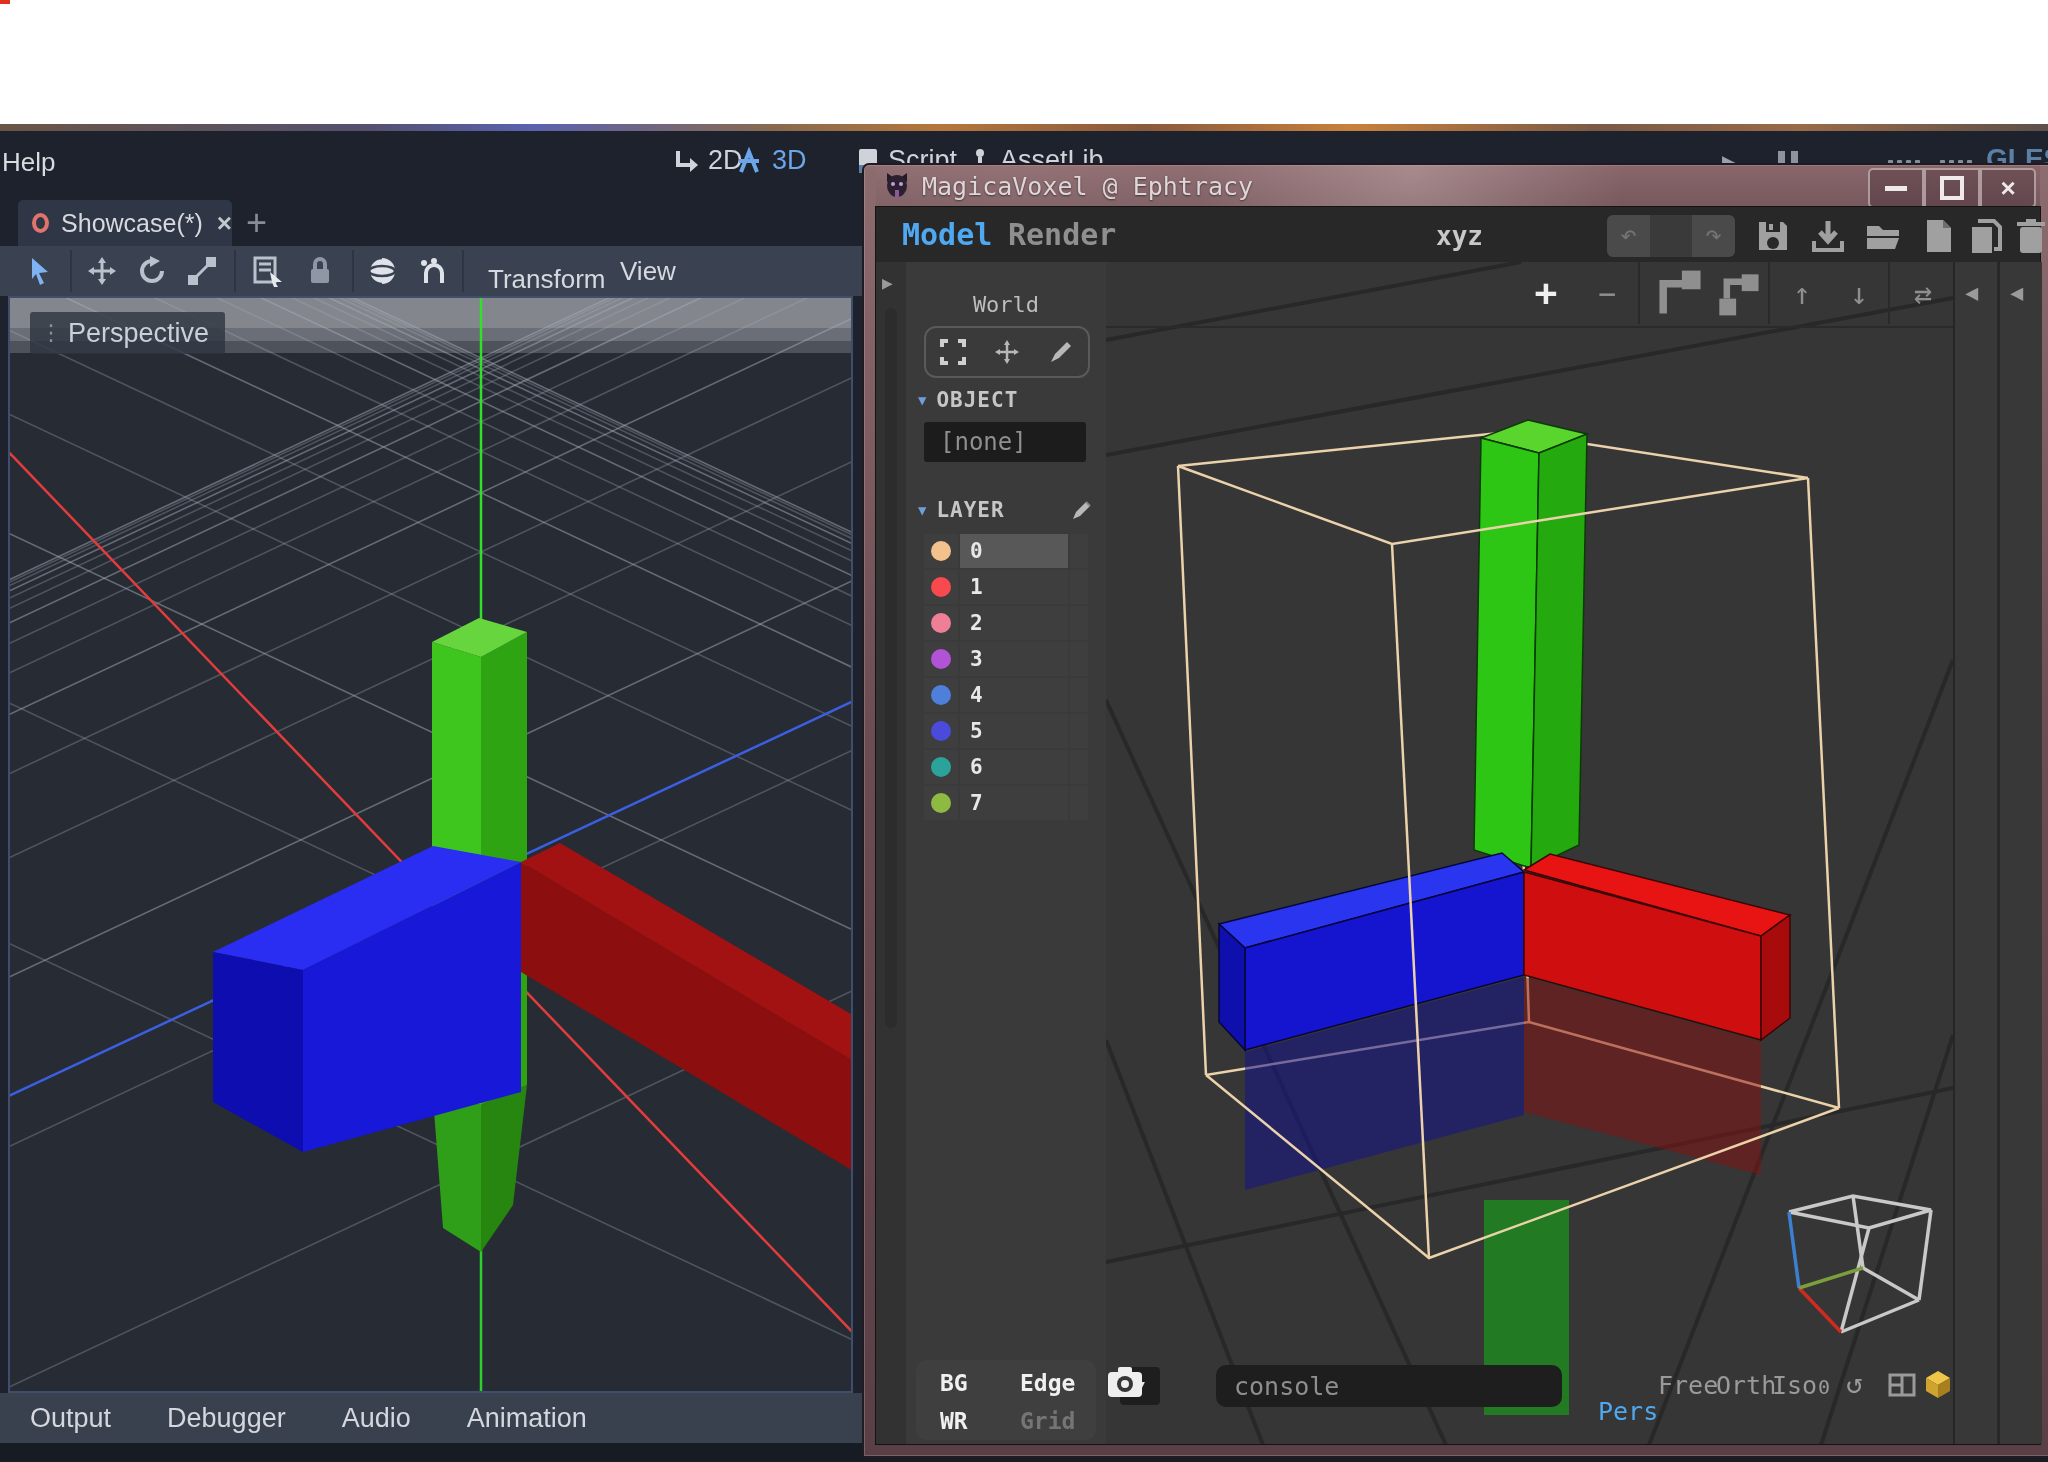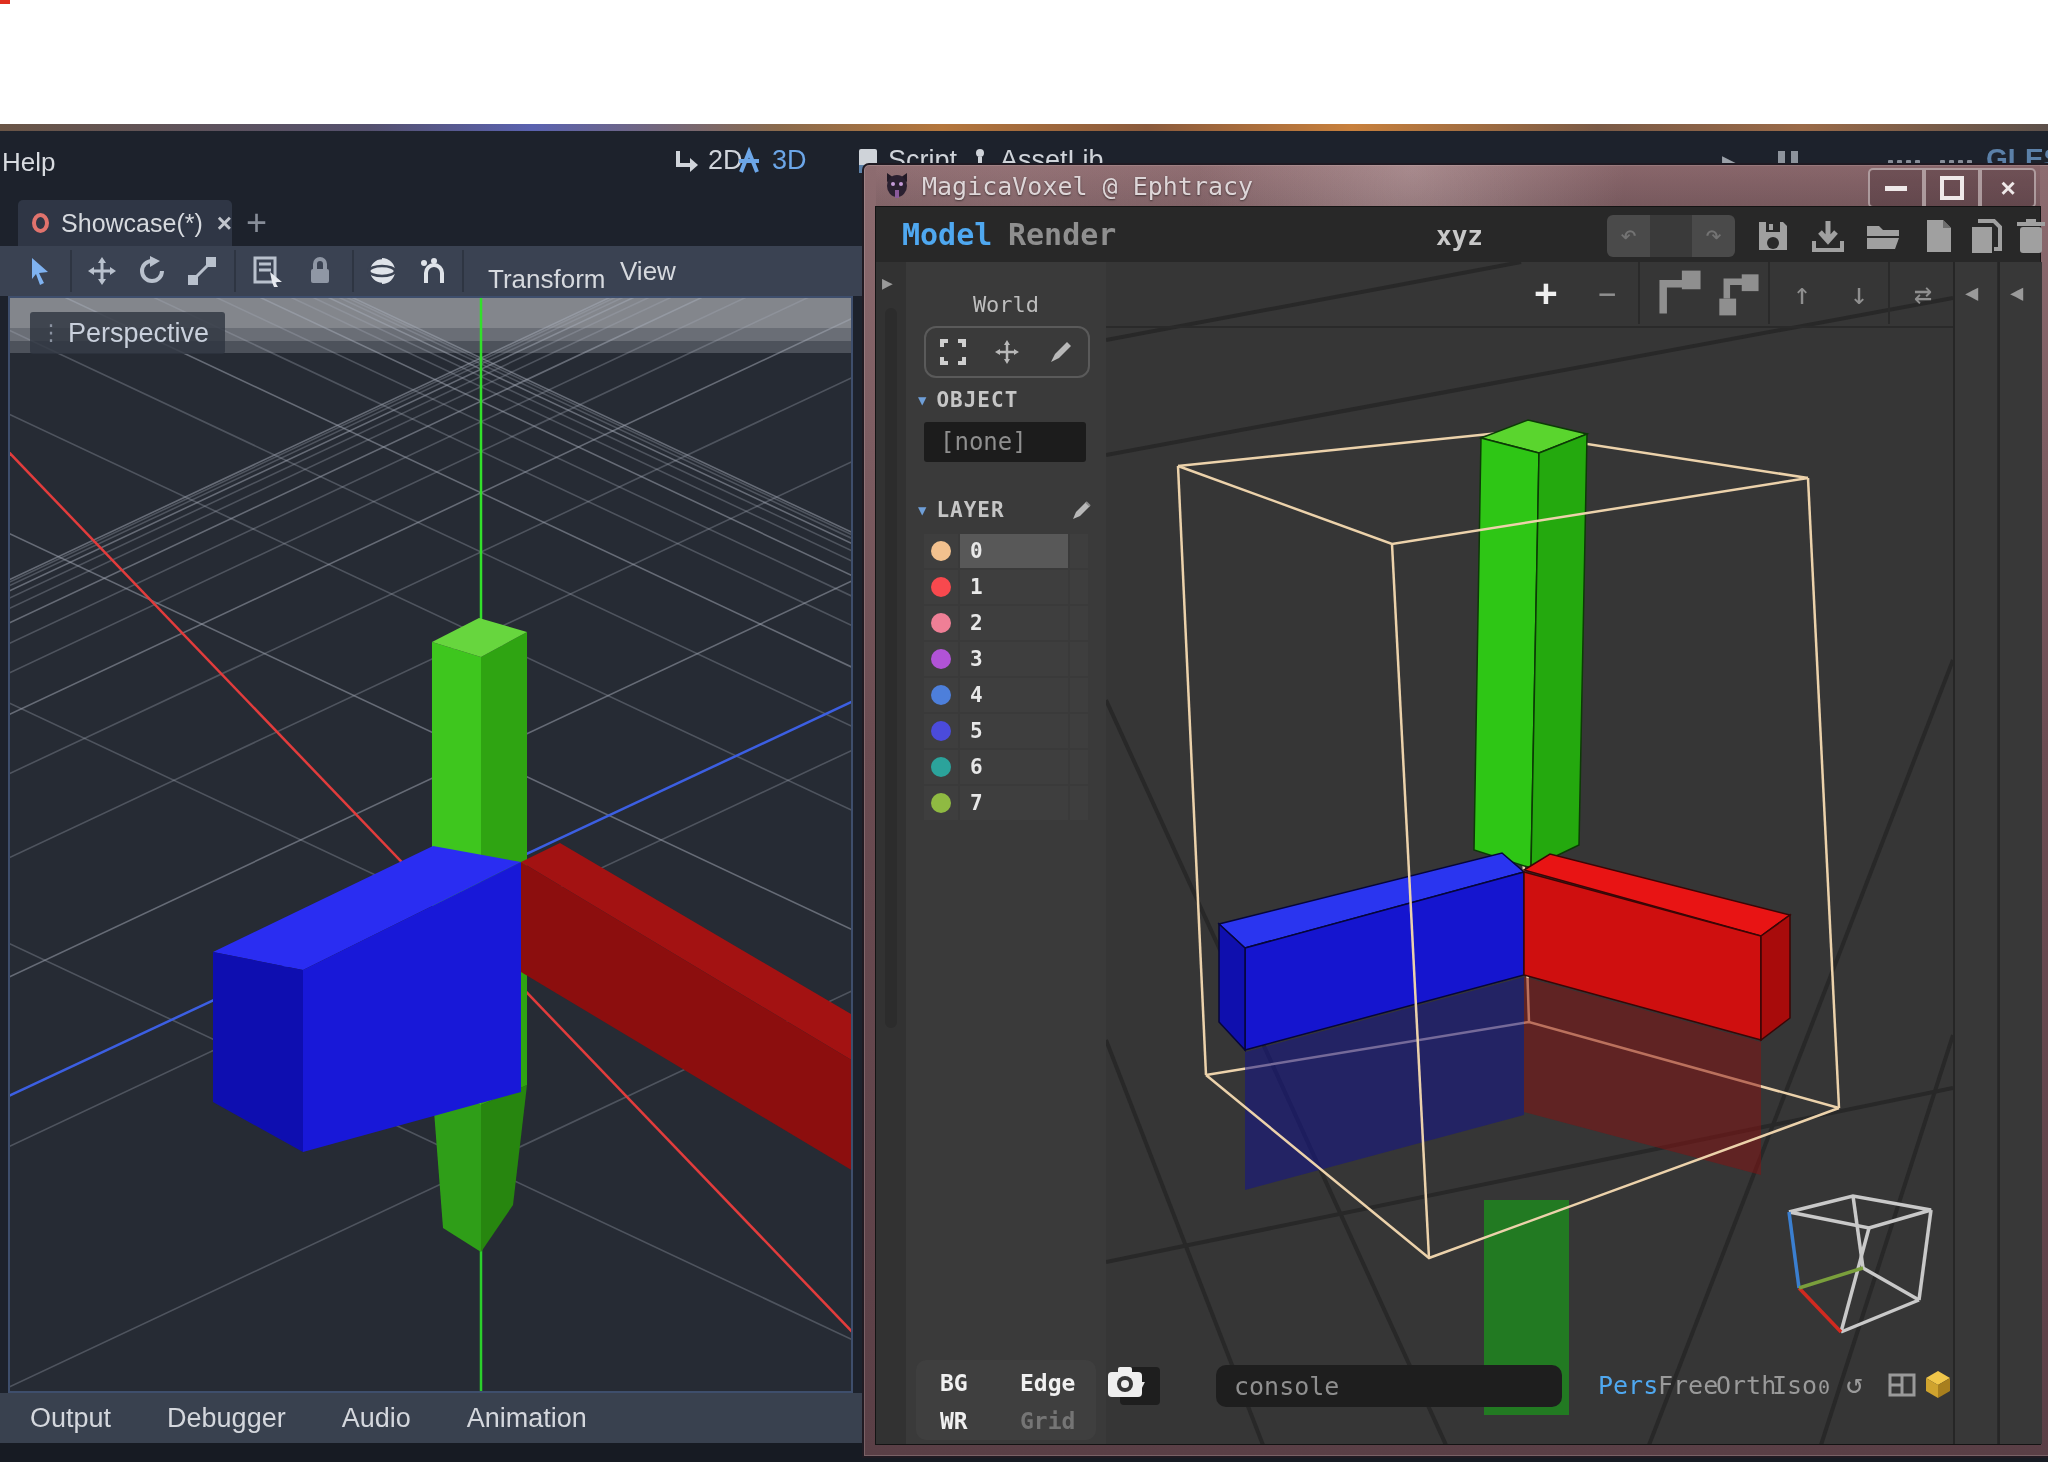--- a/index.html
+++ b/index.html
@@ -122,21 +122,21 @@
   .mv-collapsed{position:absolute;top:55px;width:42px;height:1182px;background:#383838;border-left:2px solid #262626;}
   .mv-collapsed .tri{color:#9a9a9a;font-size:22px;position:absolute;left:10px;top:18px;}
 
   .mv-console-row{position:absolute;left:0;top:1103px;width:847px;height:46px;}
   .dd-btn{position:absolute;left:14px;top:2px;width:40px;height:38px;background:#1e1e1e;border-radius:4px;
      color:#e8e8e8;font-size:16px;text-align:center;line-height:38px;}
   .cam-icon{position:absolute;left:64px;top:4px;width:38px;height:34px;}
   .console-input{position:absolute;left:110px;top:0px;width:346px;height:42px;background:#1e1e1e;border:none;border-radius:10px;
      color:#8f8f8f;font-size:25px;padding:0 18px;box-sizing:border-box;font-family:"DejaVu Sans Mono", monospace;}
   .vm{position:absolute;top:6px;font-size:25px;color:#9a9a9a;}
-  .vm.active{color:#4fa8f0;}
+  .vm.active{color:#4fa8f0;margin-top:26px;}
   .vm.small{font-size:20px;top:10px;}
 </style>
 </head>
 <body>
 
 <div id="top-band" class="abs"></div>
 <div id="red-tick" class="abs"></div>
 <div id="rainbow-strip" class="abs"></div>
 
 <div id="godot" class="abs">

